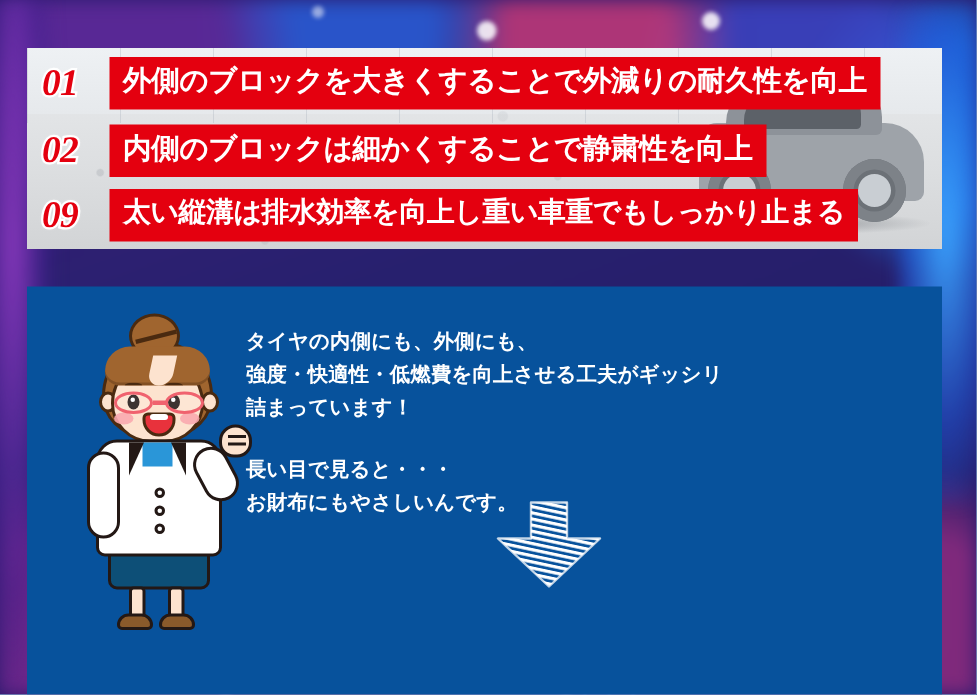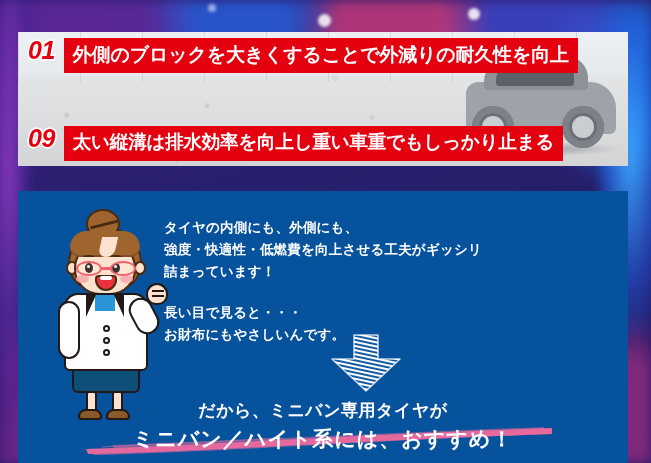--- a/index.html
+++ b/index.html
@@ -138,21 +138,21 @@
   }
   .car .hub.f{left:16px;}
   .car .hub.r{left:106px;}
   .car .shadow{
     position:absolute; left:-4px; bottom:4px; width:158px; height:14px;
     background:radial-gradient(ellipse at center, rgba(90,95,102,.45) 0%, transparent 72%);
   }
 
   
   .banner-row{
-    position:absolute; display:flex; align-items:flex-start; gap:9px;
+    position:absolute; display:flex; align-items:center; gap:21px;font-family:Liberation Serif, serif;
   }
   .num{
     font-size:25px; font-weight:700; font-style:italic;
     color:#e4000f; line-height:1;
     letter-spacing:-.5px;
     -webkit-text-stroke:3px #ffffff;
     paint-order:stroke fill;
     text-shadow:
        0 0 2px #fff, 0 0 3px #fff;
   }
@@ -411,20 +411,24 @@
       <div class="wheel-f"></div>
       <div class="wheel-r"></div>
       <div class="hub f"></div>
       <div class="hub r"></div>
     </div>
   </div>
 
   <div class="banner-row" id="row-01">
     <span class="num">01</span>
     <span class="bar">外側のブロックを大きくすることで外減りの耐久性を向上</span>
+  </div>
+  <div class="banner-row" id="row-02">
+    <span class="num">02</span>
+    <span class="bar">内側のブロックは細かくすることで静粛性を向上</span>
   </div>
   <div class="banner-row" id="row-03">
     <span class="num">09</span>
     <span class="bar">太い縦溝は排水効率を向上し重い車重でもしっかり止まる</span>
   </div>
 
   <div class="blue-panel">
 
     <div class="character">
       <div class="ch-hair"></div>
@@ -474,34 +478,16 @@
           <pattern id="hatch" width="6" height="4" patternUnits="userSpaceOnUse" patternTransform="rotate(12)">
             <rect width="6" height="4" fill="#07529C"></rect>
             <rect width="6" height="2.1" fill="#ffffff"></rect>
           </pattern>
         </defs>
         <path d="M36 2 L60 2 L60 26 L82 26 L48 58 L14 26 L36 26 Z" fill="url(#hatch)"></path>
         <path d="M36 2 L60 2 L60 26 L82 26 L48 58 L14 26 L36 26 Z" fill="none" stroke="#ffffff" stroke-width="1.6" stroke-linejoin="round" opacity=".75"></path>
       </svg>
     </div>
 
-    <div class="close-1">だから、ミニバン専用タイヤが</div>
-
-    <div class="close-2-wrap">
-      <svg class="brush" viewBox="0 0 482 30" preserveAspectRatio="none">
-        <g fill="#EC6A9E">
-          <path d="M4 24 C120 20, 250 11, 470 3 L470 9 C250 17, 120 26, 6 29 Z" opacity=".95"></path>
-          <path d="M10 27 C140 23, 280 13, 468 6 L468 9 C280 16, 140 27, 12 30 Z" opacity=".65"></path>
-          <path d="M30 20 C150 16, 300 8, 462 2 L462 5 C300 11, 150 20, 32 24 Z" opacity=".5"></path>
-        </g>
-        <g stroke="#EC6A9E" stroke-width="1.1" opacity=".55">
-          <line x1="20" y1="22" x2="200" y2="13"></line>
-          <line x1="150" y1="20" x2="360" y2="8"></line>
-          <line x1="280" y1="15" x2="470" y2="4"></line>
-          <line x1="60" y1="27" x2="250" y2="17"></line>
-          <line x1="330" y1="13" x2="468" y2="6"></line>
-        </g>
-      </svg>
-      <span class="close-2">ミニバン／ハイト系には、おすすめ！</span>
-    </div>
+
 
   </div>
 </div>
 
 </body></html>

